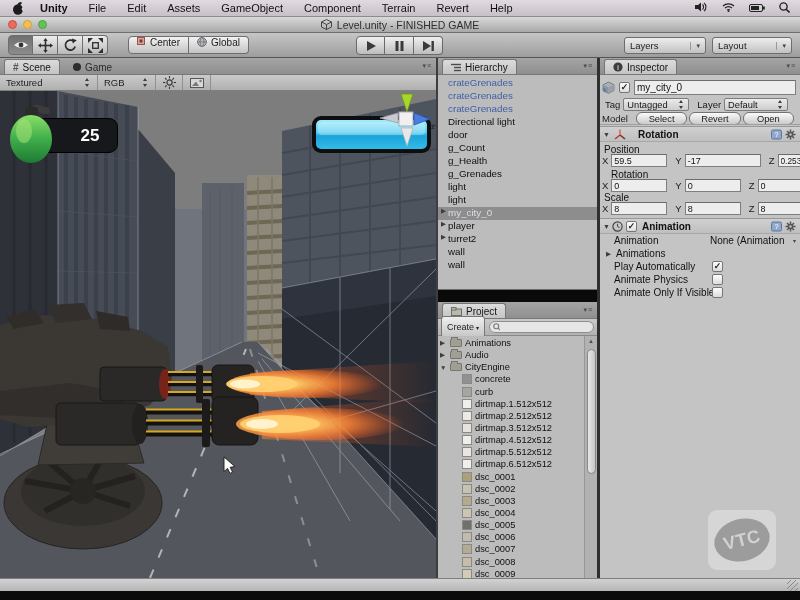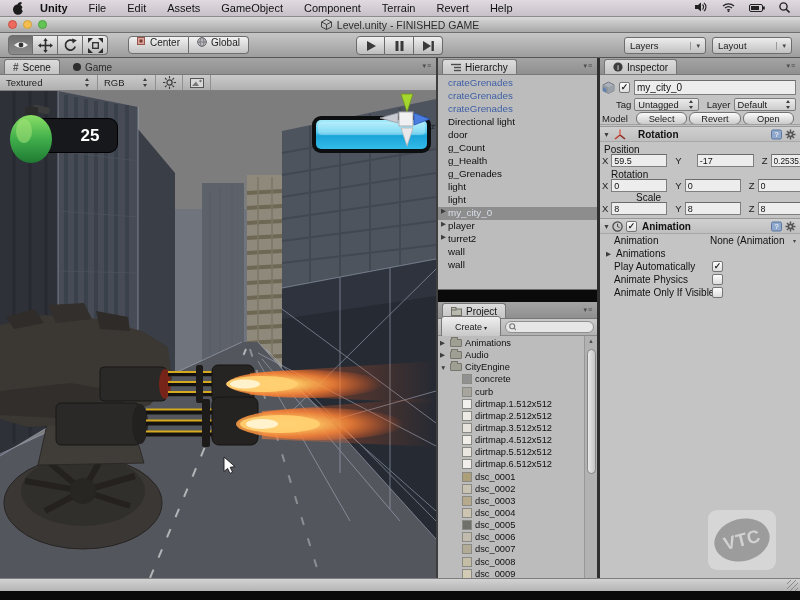--- a/index.html
+++ b/index.html
@@ -68,21 +68,21 @@
   
   .hierarchy{left:438px;top:58px;width:159px;height:231px;}
   .hlist{position:absolute;left:0;top:17px;right:0;bottom:0;background:#bcbcbc;padding-top:2px;}
   .hrow{height:13px;display:flex;font-size:9.8px;color:#101010;padding-left:10px;position:relative;white-space:nowrap;}
   .hrow .tri{position:absolute;left:3px;font-size:6.5px;color:#3e3e3e;}
   .hrow.sel{color:#d9dee8;}
 
   
   .project{left:438px;top:290px;width:159px;height:288px;margin-top:12px;}
   .createbar{position:absolute;left:0;top:17px;right:0;height:17px;background:linear-gradient(#cacaca,#b2b2b2);border-bottom:1px solid #8a8a8a;display:flex;align-items:center;padding:0 3px;gap:4px;}
-  .createbtn{height:22px;padding:0 13px;font-size:9px;color:#222;border:1px solid #777;border-radius:3px;background:linear-gradient(#efefef,#c6c6c6);display:flex;align-items:center;gap:2px;}
+  .createbtn{height:22px;padding:0 5px;font-size:9px;color:#222;border:1px solid #777;border-radius:3px;background:linear-gradient(#efefef,#c6c6c6);display:flex;align-items:center;gap:2px;}
   .searchpill{flex:1;height:12px;border-radius:7px;background:#e6e6e6;border:1px solid #8f8f8f;display:flex;align-items:center;padding:0 3px;gap:2px;}
   .searchpill input{border:none;background:transparent;outline:none;width:100%;font-size:8.5px;height:10px;padding:0;}
   .plist{position:absolute;left:0;top:34px;right:13px;bottom:0;background:#bcbcbc;padding-top:1px;}
   .prow{height:12.15px;display:flex;align-items:center;font-size:9.3px;color:#101010;position:relative;white-space:nowrap;}
   .prow .tri{position:absolute;left:2px;font-size:6.5px;color:#3e3e3e;}
   .foldericon{width:12px;height:8px;background:#a09f93;border:1px solid #77766c;border-radius:1px;position:relative;margin:0 3px 0 12px;flex:none;}
   .foldericon::before{content:"";position:absolute;left:0;top:-3px;width:5px;height:2px;background:#a09f93;border:1px solid #77766c;border-bottom:none;}
   .thumb{width:10px;height:10px;border:1px solid #8a8a84;margin:0 3px 0 24px;flex:none;}
   .pscroll{position:absolute;right:0;top:34px;bottom:1px;width:13px;background:#b2b2b2;border-left:1px solid #979797;}
   .pthumb{position:absolute;left:1.5px;top:13px;width:9px;height:125px;background:linear-gradient(90deg,#e8e8e8,#c6c6c6);border:1px solid #878787;border-radius:5px;}
@@ -740,21 +740,21 @@
             <polygon points="1,3.8 6.5,6.6 6.5,12.4 1,9.6" fill="#8e949c"></polygon>
             <polygon points="6.5,6.6 12,3.8 12,9.6 6.5,12.4" fill="#9aa0a8"></polygon>
             <polygon points="1,6.5 4,8 4,11.5 1,10" fill="#5b7fb5"></polygon>
           </svg>
         <span class="checkbox" style="margin:0 4px;">
             <span>✓</span>
           </span>
         <input class="tfield namefield" style="flex: 1 1 0%;" value="my_city_0">
       </div>
 
-      <div class="irow" style="left:16px;top:23px;right:4px;">
+      <div class="irow" style="left:5px;top:23px;right:4px;">
         <span class="axlbl">Tag</span>
         <span class="popup" style="width:66px;">
             <span>Untagged</span>
             <span class="updn"></span>
           </span>
         <span class="axlbl" style="margin-left:8px;">Layer</span>
         <span class="popup" style="width:64px;">
             <span>Default</span>
             <span class="updn"></span>
           </span>
@@ -798,38 +798,38 @@
         </span>
       </div>
 
       <div class="irow" style="left:4px;top:69px;">
           <span>Position</span>
         </div>
       <div class="irow" style="left:2px;top:79px;right:3px;">
         <span class="axlbl">X</span>
           <input class="tfield" style="width: 56px;" value="59.5">
         <span class="axlbl" style="margin-left:8px;">Y</span>
-          <input class="tfield" style="width: 57px; margin-left: 12px;" value="-17">
+          <input class="tfield" style="width: 76px;" value="-17">
         <span class="axlbl" style="margin-left:8px;">Z</span>
           <input class="tfield" style="width: 46px; font-size: 8.3px;" value="0.2535133">
       </div>
 
       <div class="irow" style="left:11px;top:94px;">
           <span>Rotation</span>
         </div>
       <div class="irow" style="left:2px;top:104px;right:3px;">
         <span class="axlbl">X</span>
           <input class="tfield" style="width: 56px;" value="0">
         <span class="axlbl" style="margin-left:8px;">Y</span>
           <input class="tfield" style="width: 56px;" value="0">
         <span class="axlbl" style="margin-left:8px;">Z</span>
           <input class="tfield" style="width: 46px;" value="0">
       </div>
 
-      <div class="irow" style="left:4px;top:117px;margin-left:32px;">
+      <div class="irow" style="left:4px;top:117px;">
           <span>Scale</span>
         </div>
       <div class="irow" style="left:2px;top:127px;right:3px;">
         <span class="axlbl">X</span>
           <input class="tfield" style="width: 56px;" value="8">
         <span class="axlbl" style="margin-left:8px;">Y</span>
           <input class="tfield" style="width: 56px;" value="8">
         <span class="axlbl" style="margin-left:8px;">Z</span>
           <input class="tfield" style="width: 46px;" value="8">
       </div>

